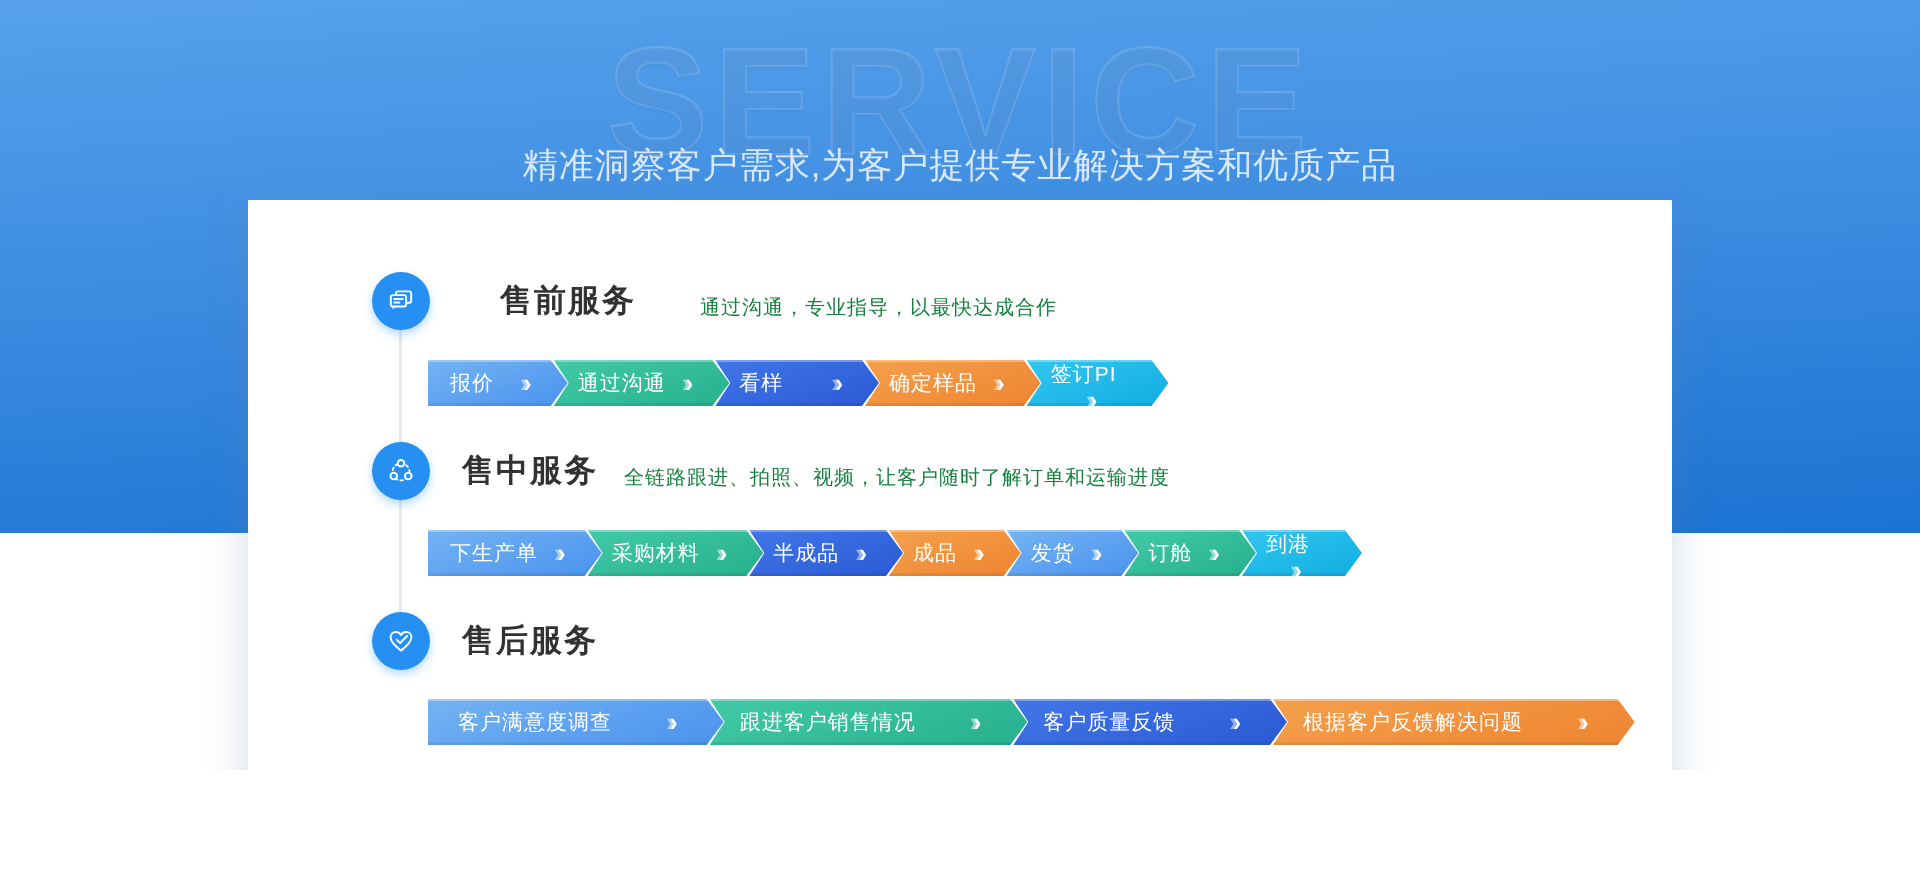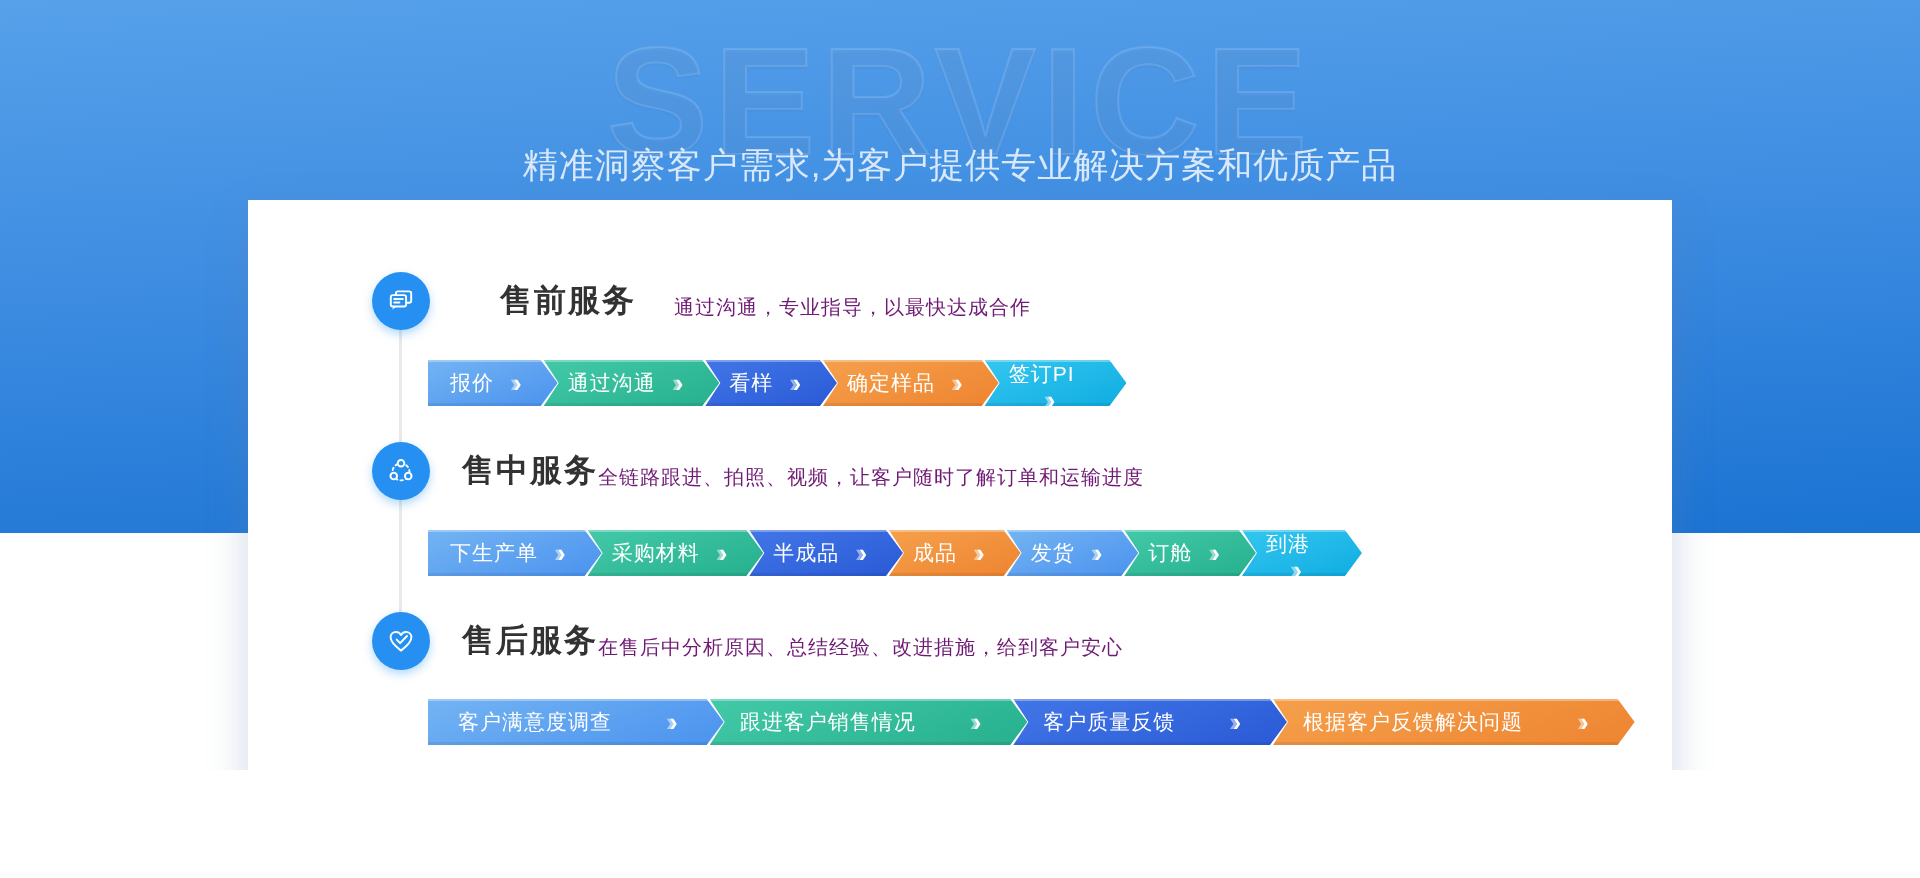--- a/index.html
+++ b/index.html
@@ -26,21 +26,21 @@
 
   .timeline-line { position:absolute; left:151px; top:101px; width:3px; height:340px;
                    background:#e9e9e9; }
 
   .section-header { position:absolute; left:124px; height:58px; display:flex; align-items:center; }
   .icon-circle { width:58px; height:58px; border-radius:50%; background:#2590f2; flex:0 0 auto;
                  display:flex; align-items:center; justify-content:center;
                  box-shadow:0 4px 10px rgba(37,144,242,0.35); }
   .icon-circle svg { width:34px; height:34px; display:block; }
   .section-title { margin-left:32px; font-size:32px; font-weight:700; letter-spacing:2px; color:#323232; }
-  .section-desc  { margin-top:12px; font-size:20px; color:#701a75; letter-spacing:1px; }
+  .section-desc  { margin-left:26px; margin-top:12px; font-size:20px; color:#15803d; letter-spacing:1px; }
 
   
   .flow-row { position:absolute; left:180px; display:flex; height:46px; }
   .chev { position:relative; height:46px; display:flex; align-items:center;
           padding:0 36px 0 24px; margin-left:-14px; color:#ffffff; font-size:21px;
           clip-path:polygon(0 0, calc(100% - 17px) 0, 100% 50%, calc(100% - 17px) 100%, 0 100%, 15px 50%);
           box-shadow:inset 0 2px 0 rgba(255,255,255,0.32), inset 0 -3px 0 rgba(0,0,0,0.07);
           filter:drop-shadow(2px 0 0 #ffffff) drop-shadow(-2px 0 0 #ffffff)
                  drop-shadow(0 2px 0 #ffffff) drop-shadow(0 -2px 0 #ffffff)
                  drop-shadow(0 5px 6px rgba(110,140,190,0.32));
@@ -80,35 +80,35 @@
           <rect x="6" y="9.8" width="13.5" height="10" rx="1.8" fill="#2590f2"></rect>
           <line x1="9" y1="13.2" x2="16.6" y2="13.2"></line>
           <line x1="9" y1="16.3" x2="13.6" y2="16.3"></line>
           <path d="M8.6 19.4 L7.2 22.8 L11.4 19.4 Z" fill="#ffffff" stroke="none"></path>
         </svg>
       </div>
       <div class="section-title">售前服务</div>
       <div class="section-desc">通过沟通，专业指导，以最快达成合作</div>
     </div>
     <div class="flow-row" style="top:160px;" data-row="0">
-        <div class="chev blue first" style="z-index: 5;">
+        <div class="chev blue first" style="z-index: 5; gap: 10px;">
           <span class="chev-label">报价</span>
           <span class="chev-arrows">
             <i>›</i>
             <i>›</i>
           </span>
         </div>
         <div class="chev teal" style="z-index: 4;">
           <span class="chev-label">通过沟通</span>
           <span class="chev-arrows">
             <i>›</i>
             <i>›</i>
           </span>
         </div>
-        <div class="chev royal" style="z-index: 3;">
+        <div class="chev royal" style="z-index: 3; gap: 32px;">
           <span class="chev-label">看样</span>
           <span class="chev-arrows">
             <i>›</i>
             <i>›</i>
           </span>
         </div>
         <div class="chev orange" style="z-index: 2;">
           <span class="chev-label">确定样品</span>
           <span class="chev-arrows">
             <i>›</i>
@@ -189,21 +189,20 @@
       </div>
 
     <div class="section-header" style="top:412px;">
       <div class="icon-circle">
         <svg viewBox="0 0 30 30" fill="none" stroke="#ffffff" stroke-width="1.7" stroke-linecap="round" stroke-linejoin="round">
           <path d="M15 23.5 C9 19 5.8 15.6 5.8 11.8 C5.8 9 8 7 10.6 7 C12.4 7 14 8 15 9.6 C16 8 17.6 7 19.4 7 C22 7 24.2 9 24.2 11.8 C24.2 15.6 21 19 15 23.5 Z"></path>
           <polyline points="11.2,13.8 14.2,16.9 20.3,10.6"></polyline>
         </svg>
       </div>
       <div class="section-title">售后服务</div>
-      <div class="section-desc">在售后中分析原因、总结经验、改进措施，给到客户安心</div>
     </div>
     <div class="flow-row" style="top:499px;" data-row="2">
         <div class="chev blue first" style="z-index: 4;">
           <span class="chev-label">客户满意度调查</span>
           <span class="chev-arrows">
             <i>›</i>
             <i>›</i>
           </span>
         </div>
         <div class="chev teal" style="z-index: 3;">

